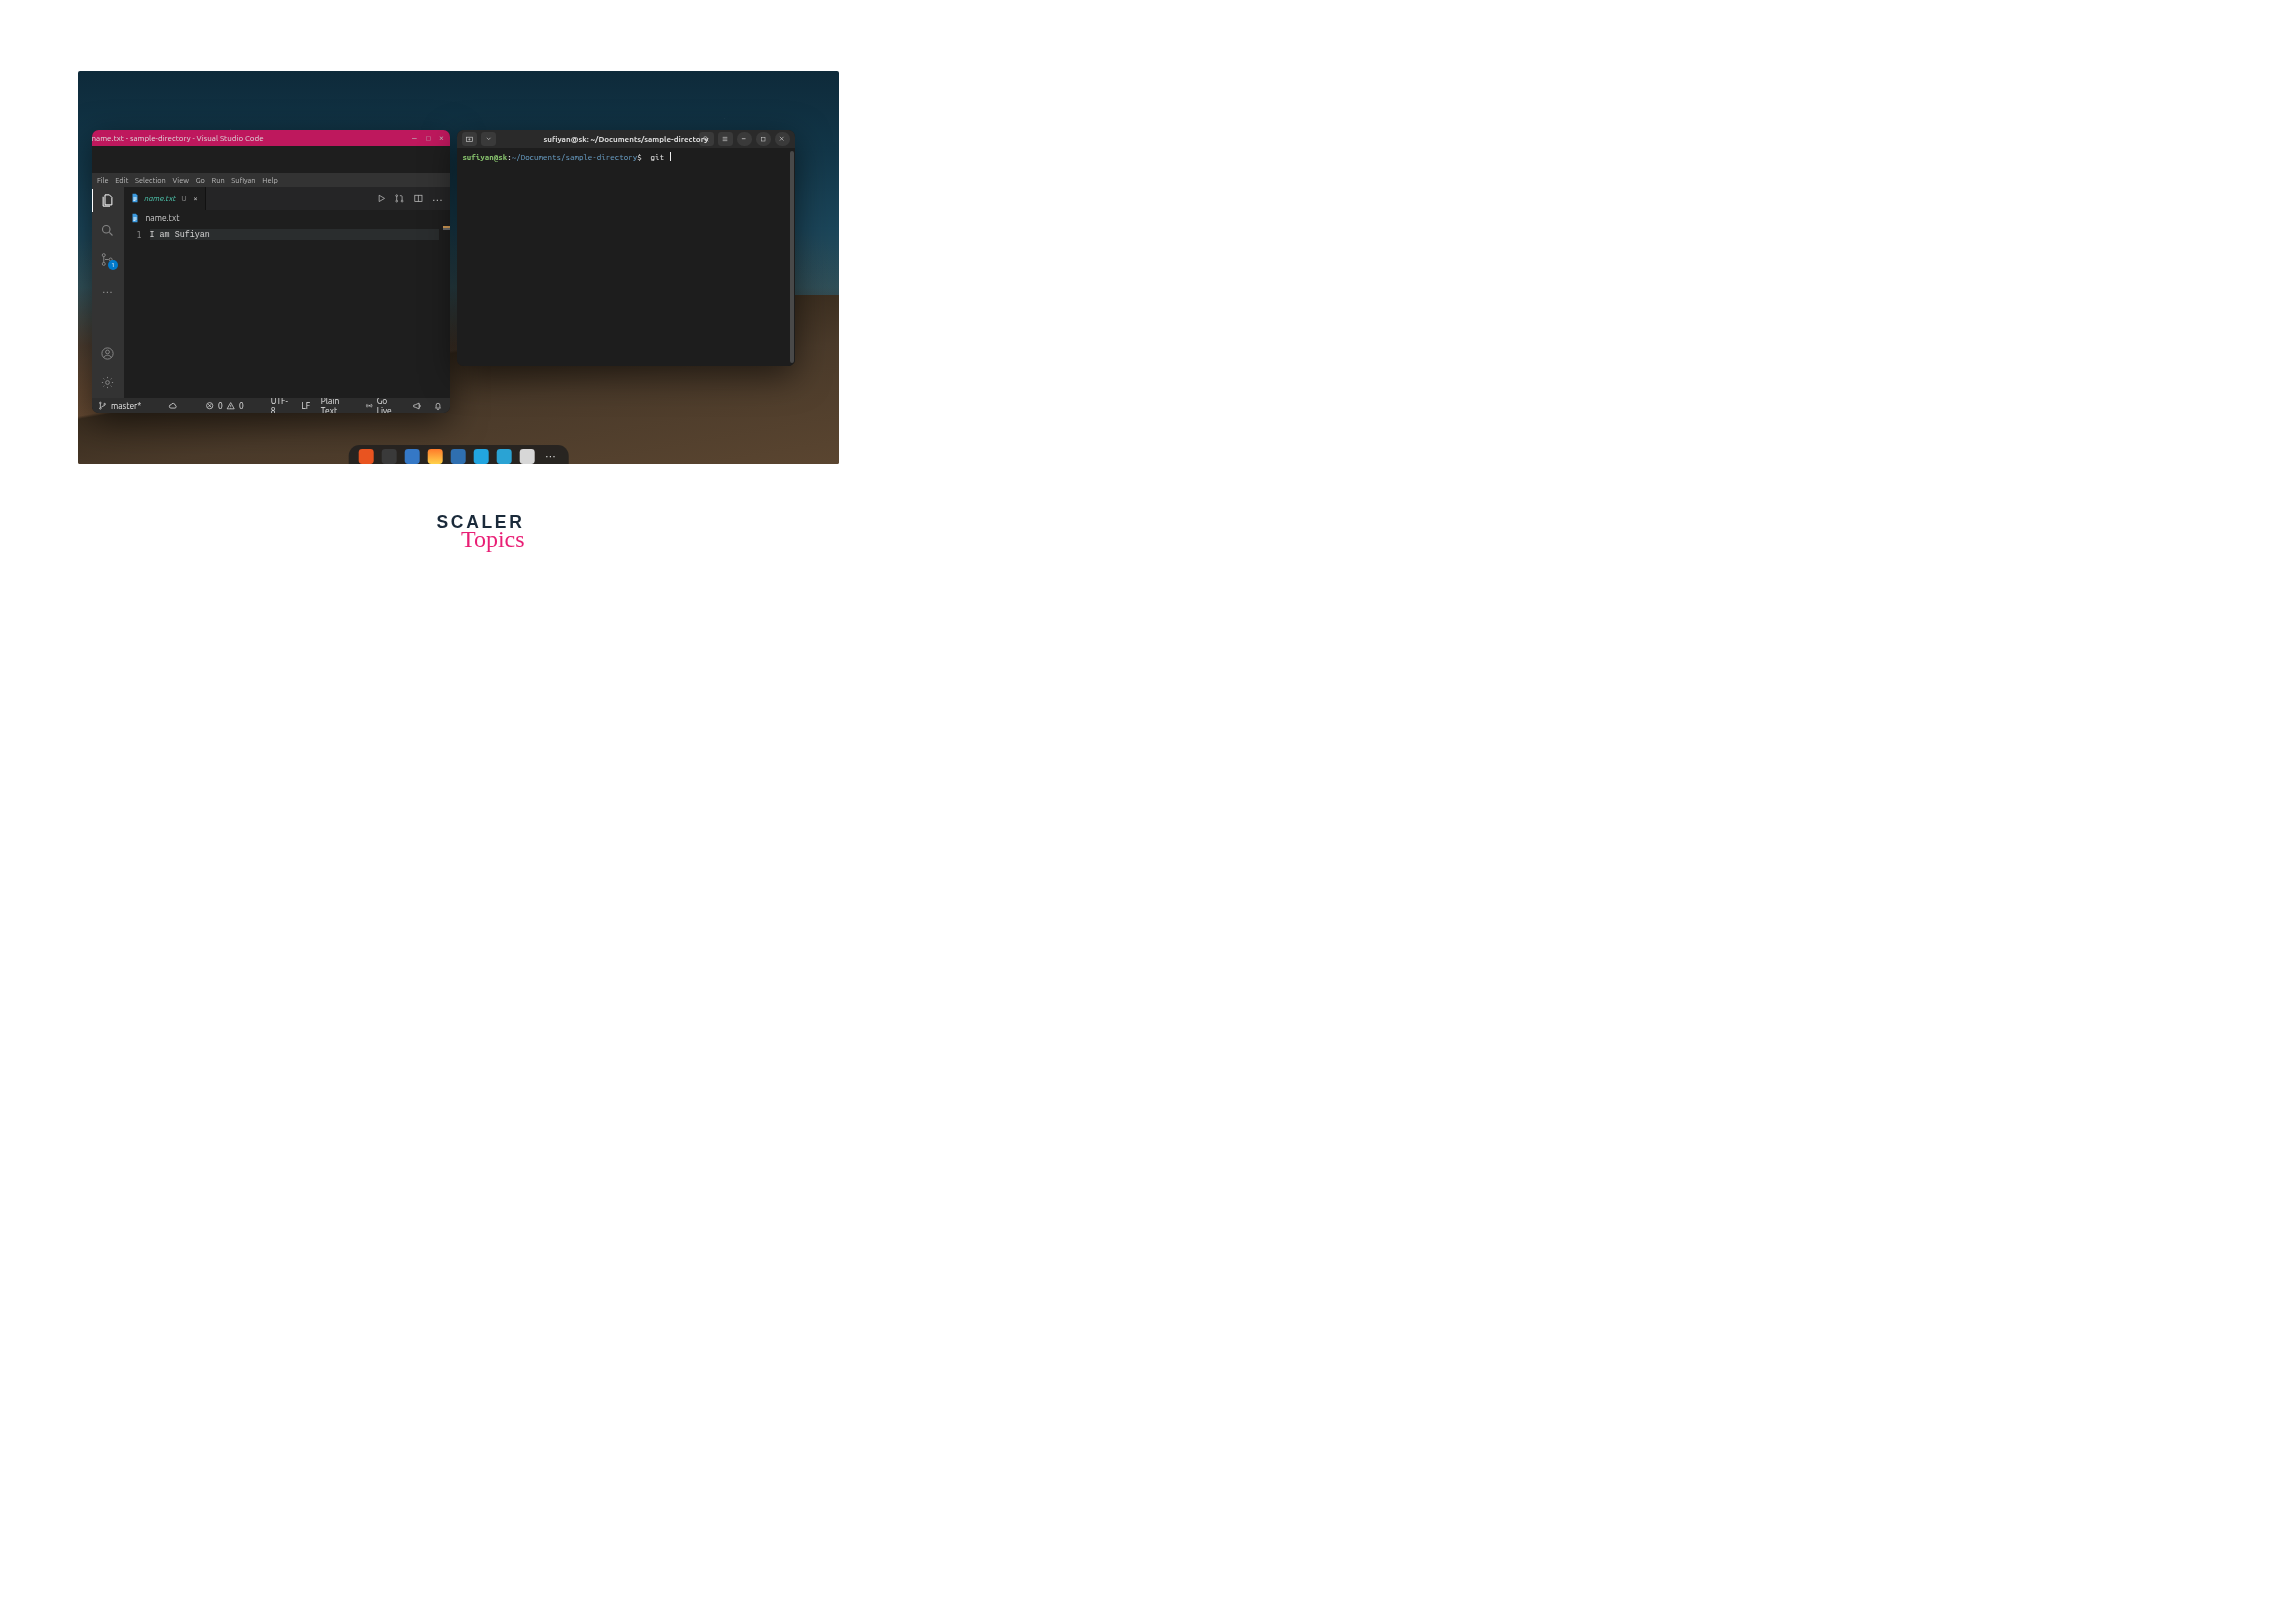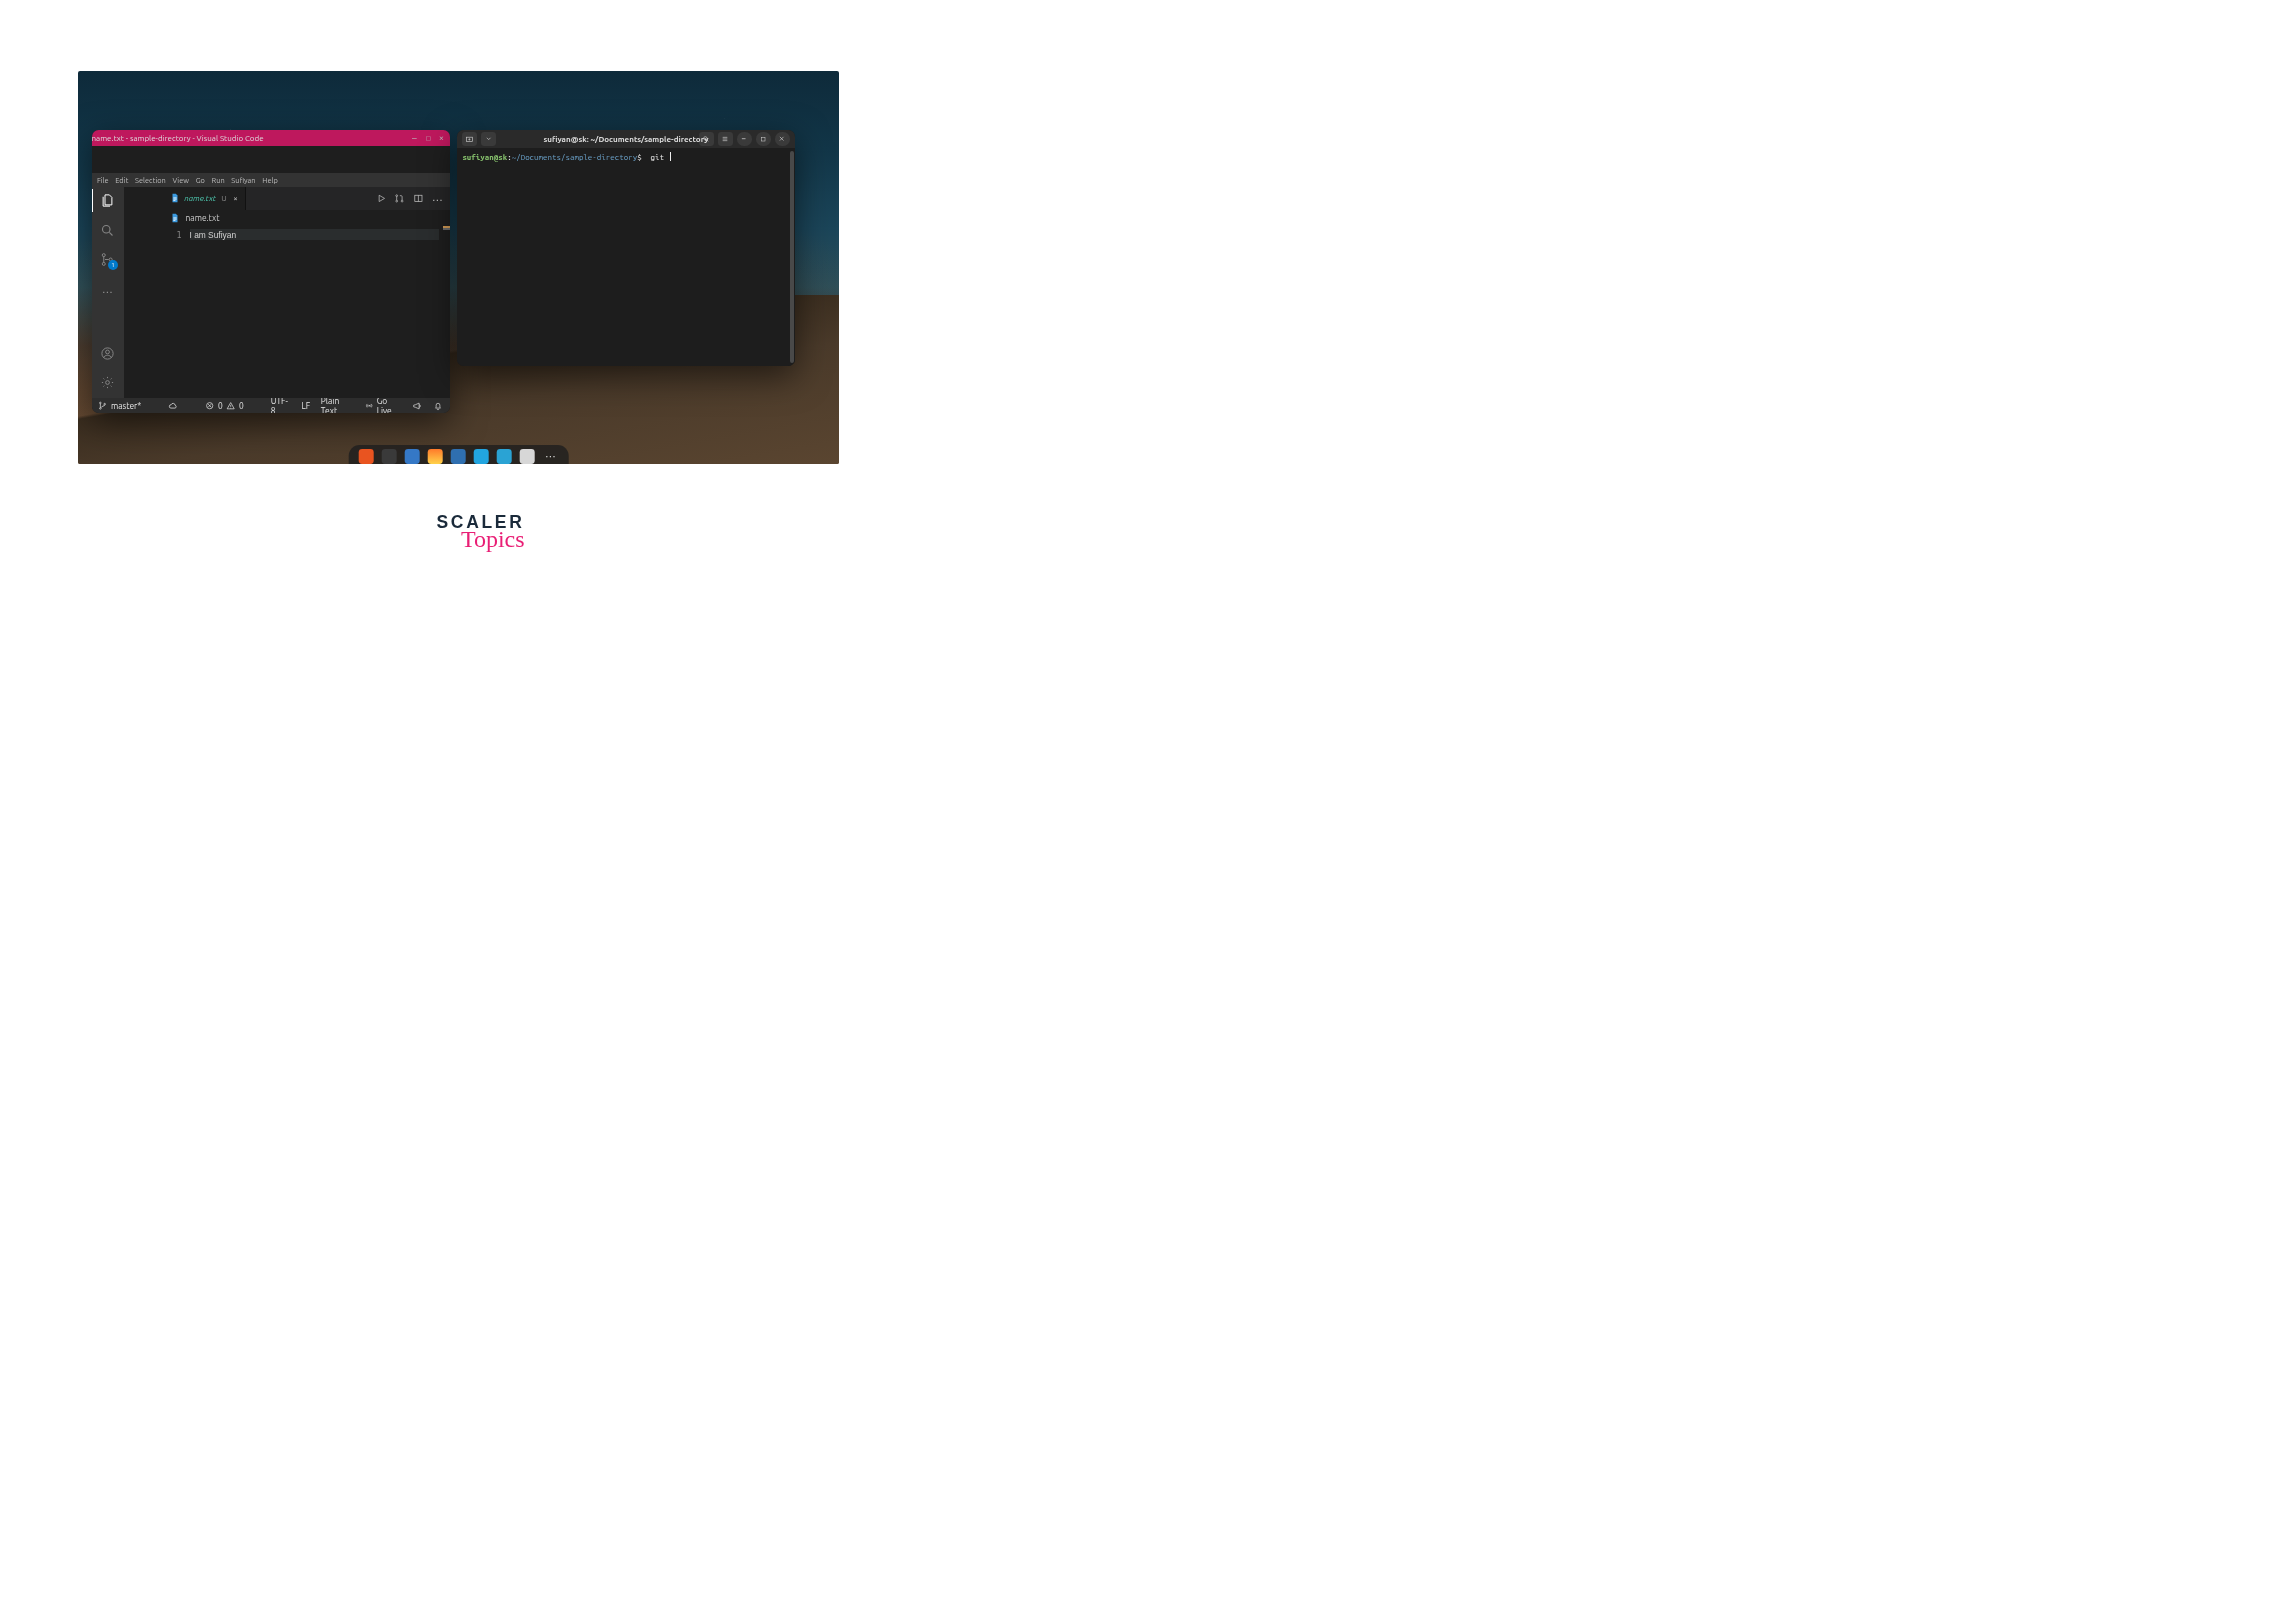--- a/index.html
+++ b/index.html
@@ -34,34 +34,34 @@
   #vs-body{flex:1;display:flex;min-height:0;}
   #activitybar{width:32px;background:#333333;display:flex;flex-direction:column;align-items:center;
     padding-top:5.4px;gap:12px;}
   .actbtn{width:17.5px;height:17.5px;display:flex;align-items:center;justify-content:center;color:#858585;position:relative;}
   .actbtn.active{color:#fff;}
   .actbtn.active::before{content:"";position:absolute;left:-7.4px;top:-2.7px;bottom:-2.7px;width:1.3px;background:#fff;}
   .badge{position:absolute;right:-1.3px;bottom:-1.3px;background:#007acc;color:#fff;border-radius:5.4px;
     min-width:9.4px;height:9.4px;font-size:6px;display:flex;align-items:center;justify-content:center;padding:0 2px;}
   #activitybar .bottom{margin-top:auto;margin-bottom:6.7px;display:flex;flex-direction:column;gap:12px;align-items:center;}
 
-  #editor{flex:1;display:flex;flex-direction:column;min-width:0;padding-left:40px;}
+  #editor{flex:1;display:flex;flex-direction:column;min-width:0;}
   #tabs{height:23px;background:#252526;display:flex;align-items:stretch;}
   .tab{display:flex;align-items:center;gap:4px;padding:0 6.7px;background:#1e1e1e;color:#4ec9b0;
     border-right:0.7px solid #111;font-style:italic;font-size:8px;}
   .tab .mod{color:#8a8a8a;font-style:normal;margin-left:1.3px;}
   .tab .close{color:#ccc;font-style:normal;margin-left:2.7px;}
   #tabactions{margin-left:auto;display:flex;align-items:center;gap:8px;padding-right:6.7px;color:#c5c5c5;}
   #tabactions svg, #tabactions .ellips{width:10.8px;height:10.8px;}
 
   #crumbs{height:16px;display:flex;align-items:center;gap:5.4px;padding-left:6.7px;background:#1e1e1e;
     font-size:8.4px;color:#cfcfcf;}
   #codepane{flex:1;display:flex;background:#1e1e1e;position:relative;}
   #gutter{width:26px;text-align:right;padding:4px 8px 0 0;color:#858585;font-family:Consolas,monospace;font-size:8.4px;}
-  #codearea{flex:1;padding-top:4px;font-family:Liberation Sans, sans-serif;font-size:8.4px;color:#d4d4d4;position:relative;}
+  #codearea{flex:1;padding-top:4px;font-family:Liberation Mono, monospace;font-size:8.4px;color:#d4d4d4;position:relative;}
   #codearea .hl{position:absolute;left:0;right:10.8px;top:3.4px;height:11.5px;background:#2a2d2e;}
   #codearea .txt{position:relative;}
   #minimapbar{position:absolute;right:0;top:0;width:10.8px;height:100%;background:#1e1e1e;}
   #minimapbar .mark{position:absolute;right:0;top:0;width:6.7px;height:2px;background:#d19a54;}
   #minimapbar .mark2{position:absolute;right:0;top:2.7px;width:6.7px;height:2px;background:#6b6b6b;}
 
   #statusbar{height:15px;background:#2d2d2d;display:flex;align-items:center;color:#e6e6e6;
     font-size:8.4px;padding:0 6.7px;gap:27px;}
   #statusbar .group{display:flex;align-items:center;gap:3.4px;}
   #statusbar .right{margin-left:auto;display:flex;gap:10.8px;align-items:center;}

